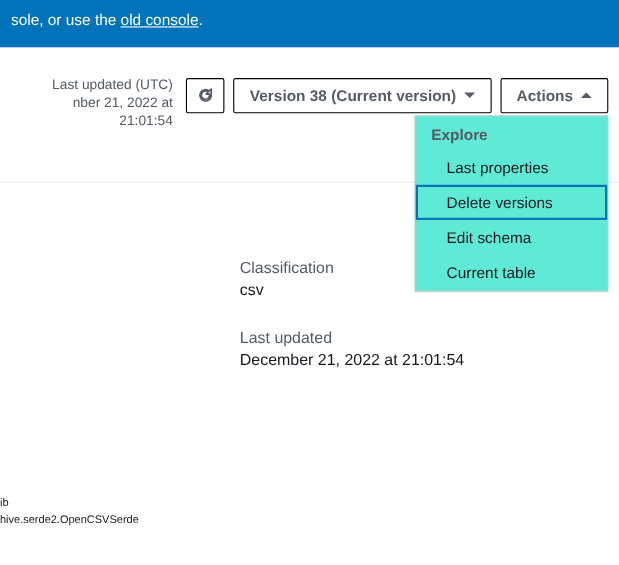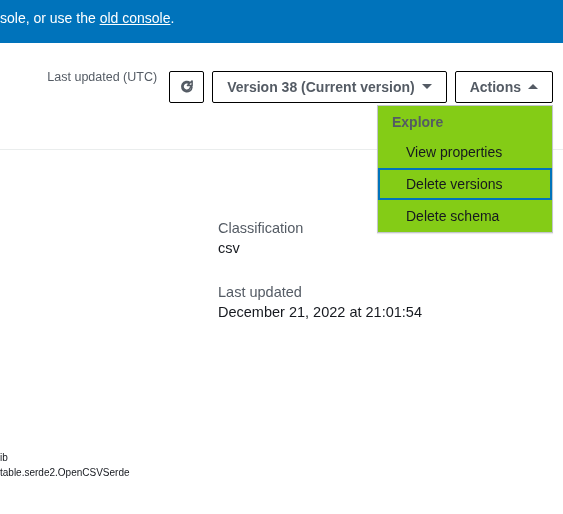--- a/index.html
+++ b/index.html
@@ -9,21 +9,21 @@
       color: #16191f;
       background: #fff;
       width: 563px;
       height: 514px;
       overflow: hidden;
       position: relative;
     }
     .banner {
       background: #0073bb;
       color: #fff;
-      padding: 9px 0 14px 0;
+      padding: 9px 0 14px 10px;
       font-size: 14px;
       line-height: 1.4;
     }
     .banner a { color: #fff; text-decoration: underline; }
     .toolbar {
       display: flex;
       justify-content: flex-end;
       align-items: flex-start;
       padding: 28px 10px 10px 15px;
       gap: 8px;
@@ -62,21 +62,21 @@
     }
     .caret-down { border-top: 5px solid #545b64; }
     .caret-up { border-bottom: 5px solid #545b64; }
     .refresh-svg { width: 15px; height: 15px; }
     .dropdown-wrap { position: relative; text-decoration: underline; }
     .dropdown {
       position: absolute;
       right: 0;
       top: 34px;
       width: 176px;
-      background: #84cc16;
+      background: #5eead4;
       border: 1px solid #c2c6cc;
       box-shadow: 0 1px 1px rgba(0,0,0,0.08);
       z-index: 10;
     }
     .dropdown-header {
       color: #545b64;
       font-weight: 700;
       font-size: 14px;
       padding: 8px 14px 6px 14px;
     }
@@ -123,53 +123,55 @@
 </head>
 <body>
 
 <div class="banner">
   <span>sole, or use the </span><a href="#">old console</a><span>.</span>
 </div>
 
 <div class="toolbar">
   <div class="last-updated">
     <div>Last updated (UTC)</div>
+    <div>nber 21, 2022 at 21:01:54</div>
   </div>
   <button class="btn btn-refresh">
     <svg class="refresh-svg" viewBox="0 0 16 16">
       <path d="M13.6 2.3L12 4a5.5 5.5 0 1 0 1.9 4.5h-1.6A4 4 0 1 1 11 5l-2 2h5V2l-.4.3z" fill="none" stroke="#545b64" stroke-width="1.6" stroke-linejoin="round"></path>
     </svg>
   </button>
   <button class="btn">
     <span>Version 38 (Current version)</span>
     <span class="caret-down"></span>
   </button>
   <div class="dropdown-wrap">
     <button class="btn">
       <span>Actions</span>
       <span class="caret-up"></span>
     </button>
     <div class="dropdown">
       <div class="dropdown-header">Explore</div>
-      <div class="dropdown-item">View properties</div>
+      <div class="dropdown-item">Last properties</div>
       <div class="dropdown-item highlight">Delete versions</div>
-      <div class="dropdown-item">Delete schema</div>
+      <div class="dropdown-item">Edit schema</div>
+      <div class="dropdown-item">Current table</div>
     </div>
   </div>
 </div>
 
 <hr class="hr">
 
 <div class="details">
   <div class="field">
     <div class="field-label">Classification</div>
     <div class="field-value">csv</div>
   </div>
   <div class="field">
     <div class="field-label">Last updated</div>
     <div class="field-value">December 21, 2022 at 21:01:54</div>
   </div>
 </div>
 
 <div class="bottom-text">
   <div>ib</div>
-  <div>table.serde2.OpenCSVSerde</div>
+  <div>hive.serde2.OpenCSVSerde</div>
 </div>
 
 </body></html>

